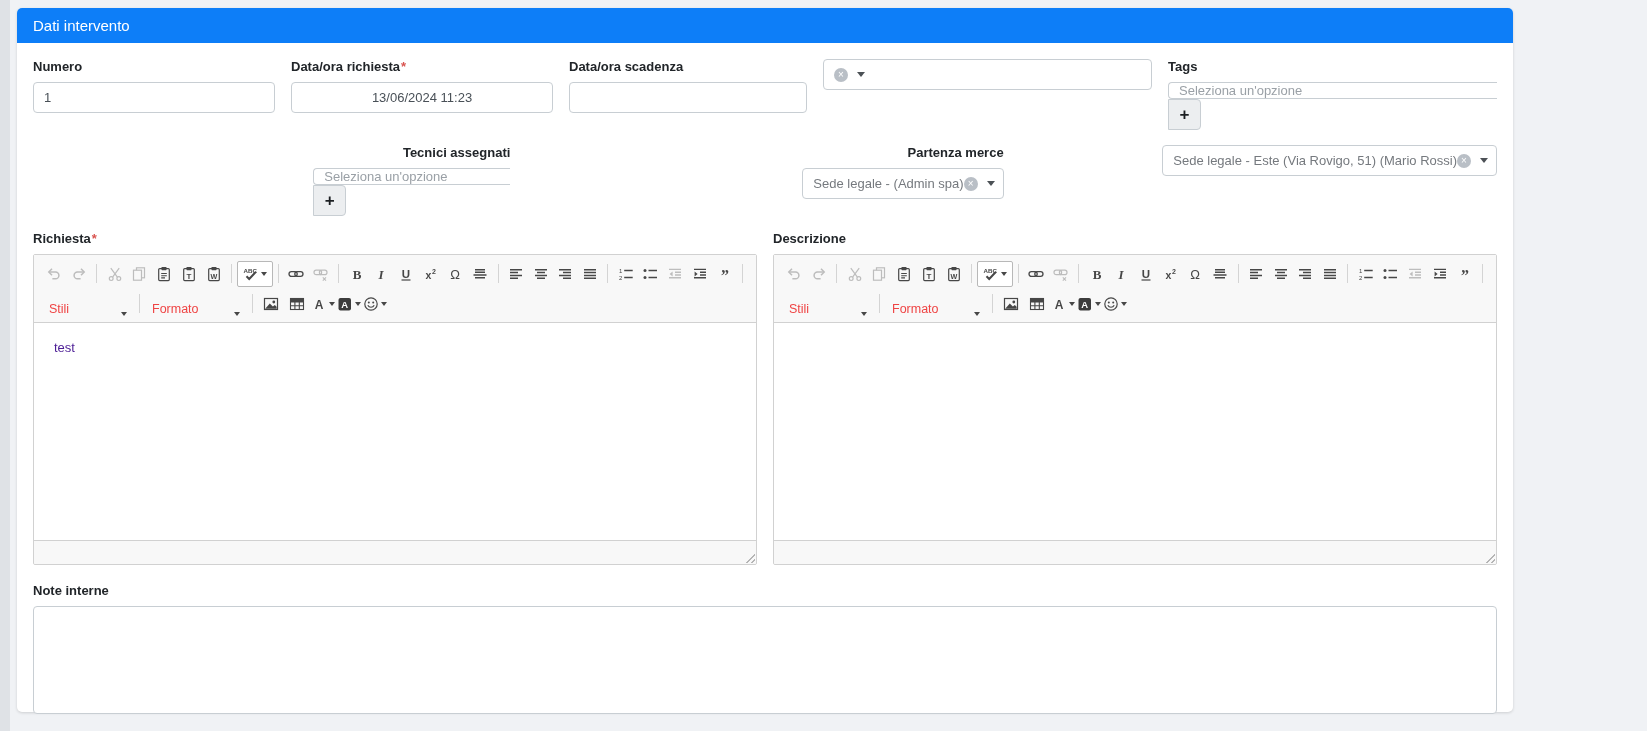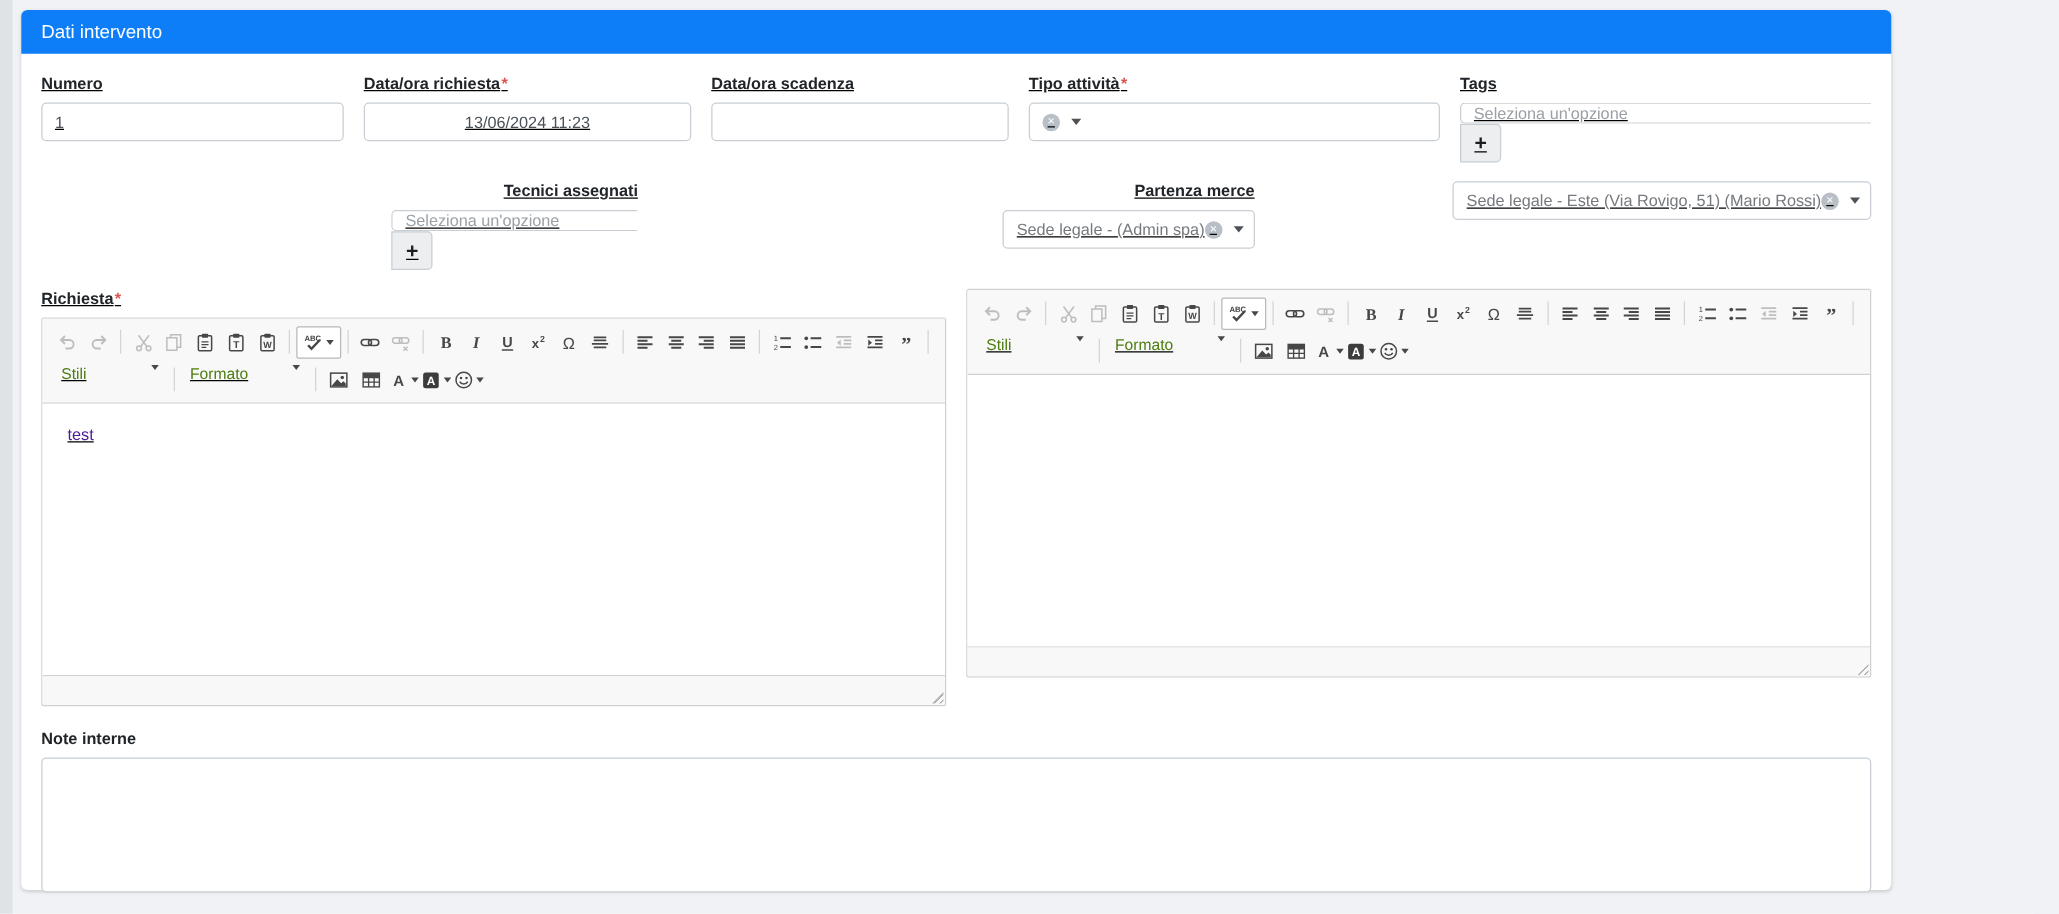--- a/index.html
+++ b/index.html
@@ -5,21 +5,21 @@
   * { box-sizing: border-box; margin: 0; padding: 0; }
   html,body { width:1647px; height:731px; }
   body { font-family:"Liberation Sans", sans-serif; background:#f0f2f5; position:relative; overflow:hidden; }
   .left-gutter { position:absolute; left:0; top:0; width:10px; height:731px; background:#dfe2e6; }
   .panel { position:absolute; left:17px; top:8px; width:1496px; height:704px; background:#fff;
            border-radius:5px; box-shadow:0 1px 3px rgba(0,0,0,.15); }
   .panel-header { height:35px; background:#0d7ef8; border-radius:5px 5px 0 0; display:flex; align-items:center; padding:0 16px; }
   .panel-title { color:#fff; font-size:15px; }
   .panel-body { padding:16px 16px 0 16px; }
 
-  .frow { display:flex; gap:16px; margin-bottom:15px;text-decoration:underline; }
+  .frow { display:flex; gap:16px; margin-bottom:15px; }
   .field { display:flex; flex-direction:column; }
   .w-numero { width:242px; } .w-rich { width:262px; } .w-scad { width:238px; }
   .w-flex { flex:1; min-width:0; }
   .w-third { flex:1; min-width:0;align-items:flex-end; }
   .w-half { flex:1; min-width:0; }
   .flabel { font-size:13px; font-weight:bold; color:#212529; margin-bottom:7px; line-height:16px; }
   .req { color:#d9534f; margin-left:1px; }
 
   .tinput { height:31px; border:1px solid #c8ced3; border-radius:4px; padding:0 10px; font-size:13px;
             color:#495057; font-family:"Liberation Sans",sans-serif; background:#fff; width:100%; outline:none; }
@@ -44,22 +44,22 @@
   .tb-row { display:flex; align-items:center; height:29px; }
   .tb-row + .tb-row { height:31px; }
   .tb-btn { width:26px; height:26px; display:flex; align-items:center; justify-content:center; color:#474747;
             cursor:pointer; border-radius:2px; gap:2px; }
   .tb-btn.disabled { color:#bdbdbd; cursor:default; }
   .tb-btn .caret { border-top-color:currentColor; border-left-width:3.5px; border-right-width:3.5px; border-top-width:4.5px; }
   .tb-btn.boxed { width:auto; padding:0 5px; border:1px solid #b8b8b8; background:#fff; }
   .tb-ic { display:flex; align-items:center; justify-content:center; }
   .tb-ic svg { display:block; }
   .tb-sep { width:1px; height:19px; background:#d4d4d4; margin:0 5px; flex:0 0 auto; }
-  .tb-combo { display:flex; align-items:flex-start; justify-content:space-between; padding:0 7px; height:24px;
-              color:#4d7c0f; font-size:12.5px; cursor:pointer; border-radius:2px; }
+  .tb-combo { display:flex; align-items:flex-end; justify-content:space-between; padding:0 7px; height:24px;
+              color:#ef4444; font-size:12.5px; cursor:pointer; border-radius:2px; }
   .tb-combo.c-stili { width:92px; } .tb-combo.c-formato { width:102px; }
   .tb-combo .caret { border-top-color:#474747; border-left-width:3.5px; border-right-width:3.5px; border-top-width:4.5px; }
 
   .ck-content { flex:1; background:#fff; padding:17px 20px; font-size:13px; color:#4c1d95; overflow:auto; }
   .ck-bottom { height:24px; background:#f8f8f8; border-top:1px solid #d1d1d1; position:relative; border-radius:0 0 2px 2px; }
   .ck-resizer { position:absolute; right:1px; bottom:1px; width:11px; height:11px; cursor:se-resize;
                 background:repeating-linear-gradient(135deg, transparent 0 2px, #b5b5b5 2px 3.5px);
                 clip-path:polygon(100% 0, 100% 100%, 0 100%); }
 
   .note-area { width:100%; height:108px; border:1px solid #c8ced3; border-radius:4px; resize:none;
@@ -83,21 +83,20 @@
       </div>
       <div class="field w-rich">
         <div class="flabel"><span>Data/ora richiesta</span><span class="req" style="color: rgb(217, 83, 79);">*</span></div>
         <input class="tinput centered" value="13/06/2024 11:23" style="">
       </div>
       <div class="field w-scad">
         <div class="flabel"><span>Data/ora scadenza</span><span class="req" style="color: rgb(217, 83, 79);"></span></div>
         <input class="tinput centered" value="" style="">
       </div>
       <div class="field w-flex">
-        <div class="flabel"><span>Tipo attività</span><span class="req" style="color: rgb(217, 83, 79);">*</span></div>
         <div class="sel">
           <span class="sel-clear">×</span>
           <span class="caret"></span>
         </div>
       </div>
       <div class="field w-flex">
         <div class="flabel"><span>Tags</span><span class="req" style="color: rgb(217, 83, 79);"></span></div>
         <div class="igroup">
           <input class="tinput" placeholder="Seleziona un'opzione" style="">
           <div class="addon-btn">
@@ -416,20 +415,21 @@
                 </div>
               </div>
             </div>
           <div class="ck-content">test</div>
           <div class="ck-bottom">
             <div class="ck-resizer"></div>
           </div>
         </div>
       </div>
       <div class="field w-half">
+        <div class="flabel"><span>Descrizione</span></div>
         <div class="ckeditor">
           <div class="ck-toolbar">
               <div class="tb-row">
                 <div class="tb-btn disabled">
                   <span class="tb-ic">
                     <svg viewBox="0 0 16 16" width="16" height="16" xmlns="http://www.w3.org/2000/svg">
                       <path d="M6 2.8 2.8 6 6 9.2" fill="none" stroke="currentColor" stroke-width="1.5"></path>
                       <path d="M3.2 6h6.3a3.4 3.4 0 0 1 0 6.8H6.4" fill="none" stroke="currentColor" stroke-width="1.5"></path>
                     </svg>
                   </span>

